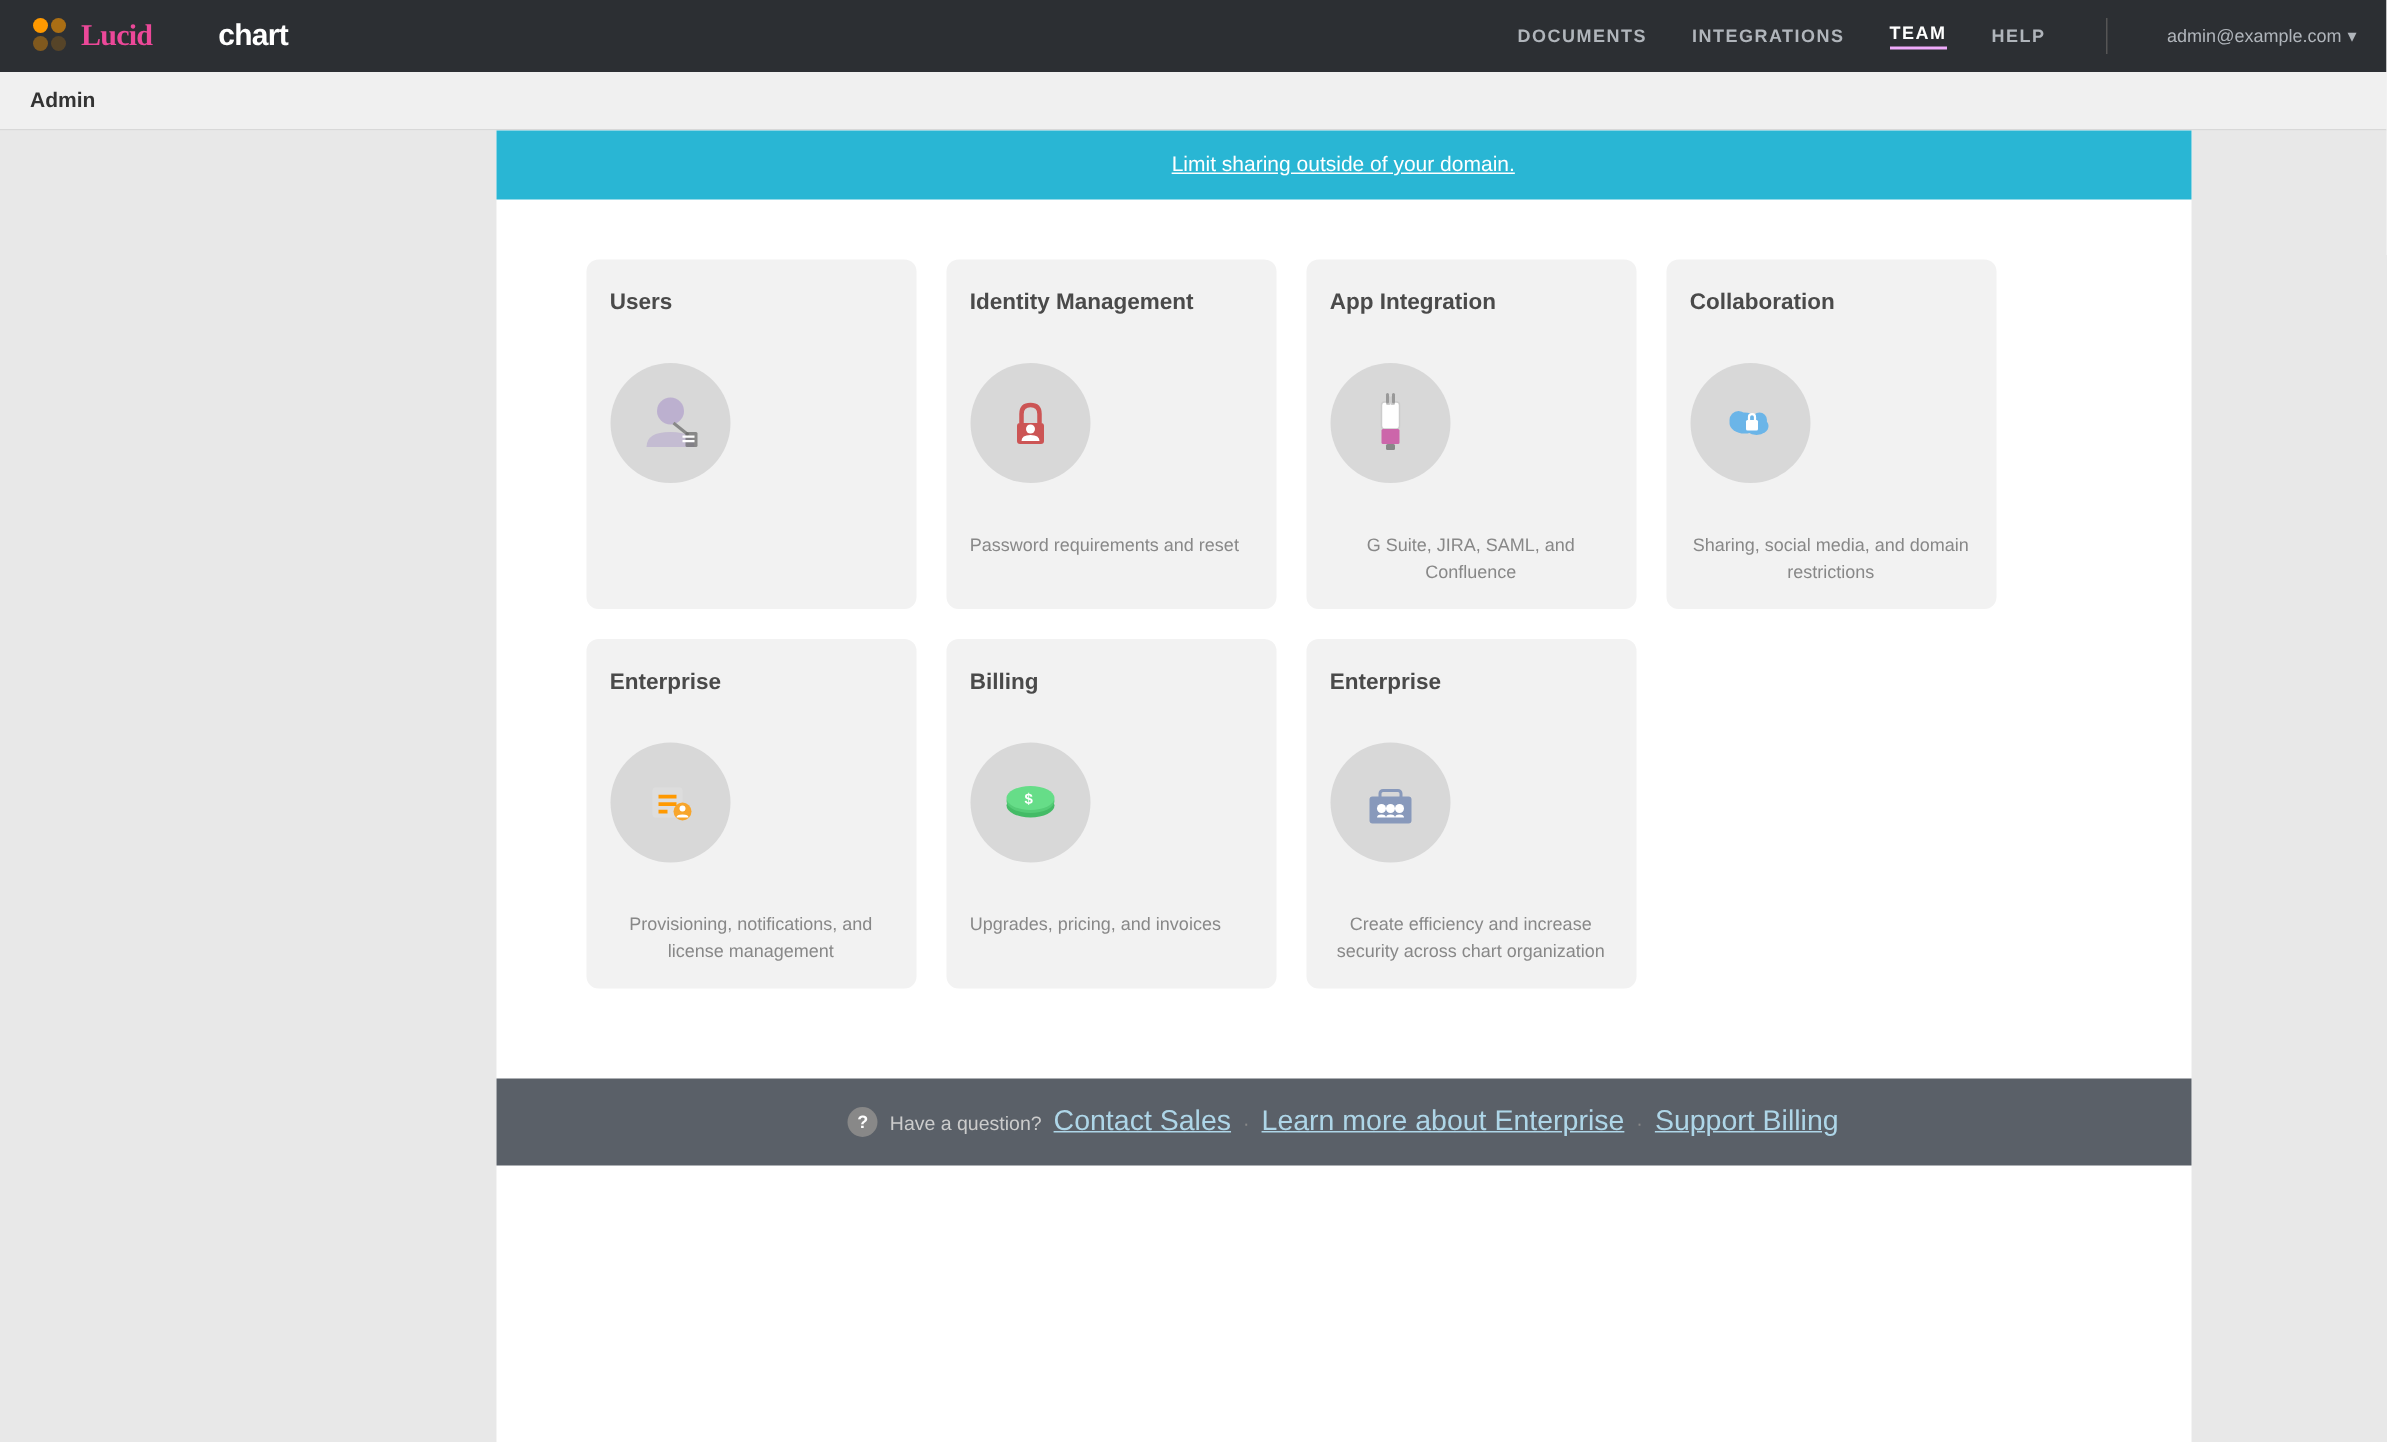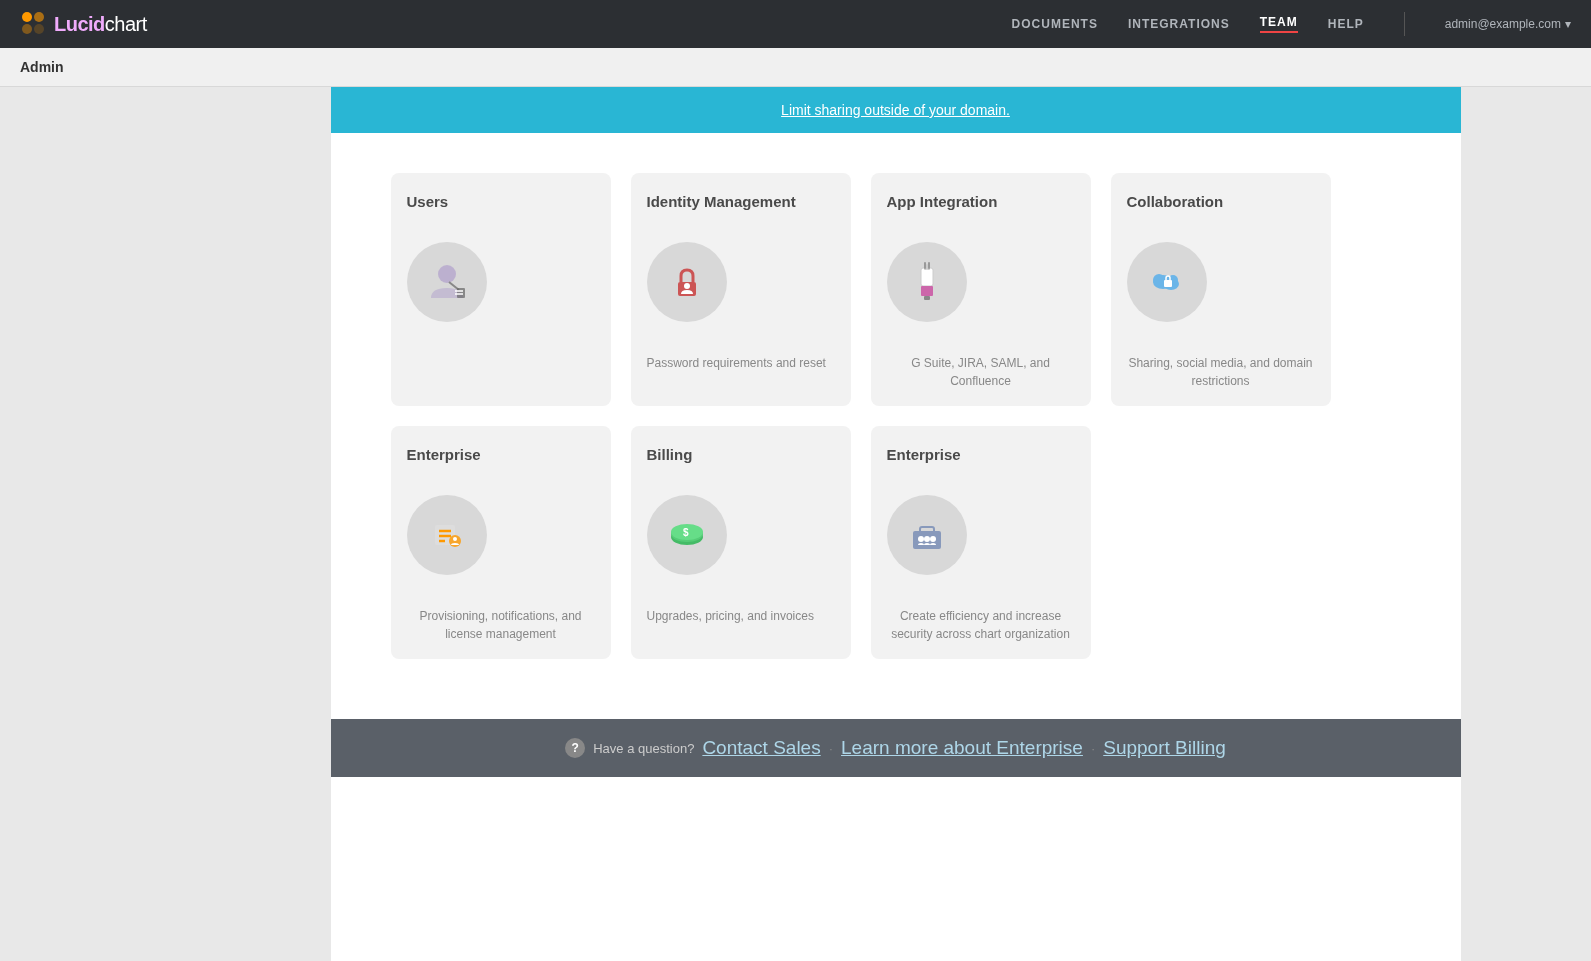--- a/index.html
+++ b/index.html
@@ -22,40 +22,40 @@
     .logo-dots {
       width: 28px;
       height: 28px;
     }
     .logo-text {
       font-size: 20px;
       color: #fff;
       font-weight: 300;
       letter-spacing: -0.5px;
     }
-    .logo-text span.lucid { font-weight: 700; color: #f0abfc; }
-    .logo-text span.chart { font-weight: 400; color: #fff; }
+    .logo-text span.lucid { font-weight: 700; color: #ec4899; font-family: Liberation Serif, serif; }
+    .logo-text span.chart { font-weight: 700; color: #fff; padding-left: 44px; }
     .nav-links {
       display: flex;
       gap: 30px;
       margin-left: auto;
       align-items: center;
     }
     .nav-link {
       color: #b0b5bb;
       font-size: 12px;
       font-weight: 600;
       letter-spacing: 1px;
       text-transform: uppercase;
       cursor: pointer;
       text-decoration: none;
     }
     .nav-link.active {
       color: #fff;
-      border-bottom: 2px solid #ef4444;
+      border-bottom: 2px solid #f0abfc;
       padding-bottom: 2px;
     }
     .nav-divider {
       width: 1px;
       height: 24px;
       background: #555;
       margin: 0 10px;
     }
     .user-menu {
       color: #b0b5bb;

